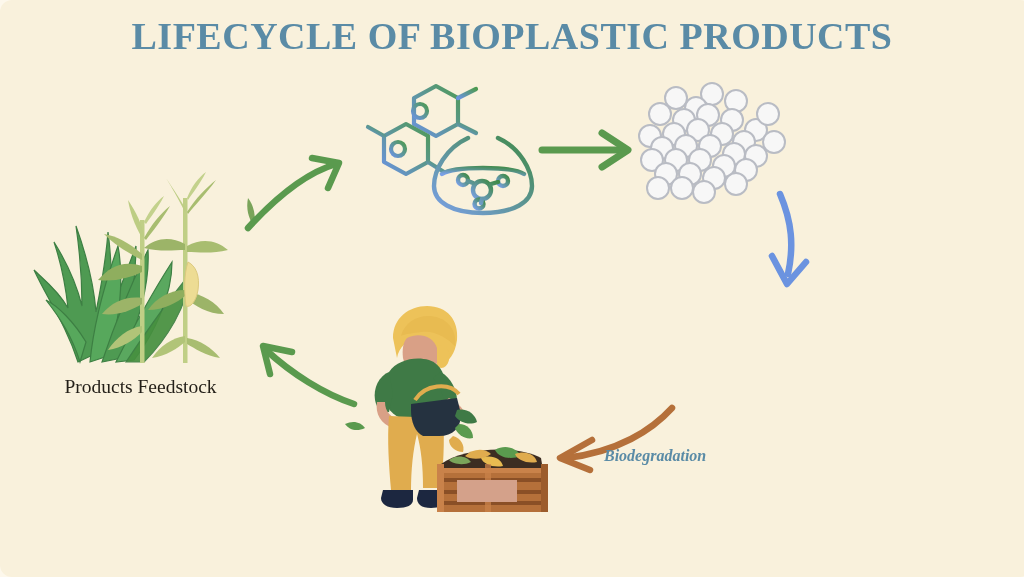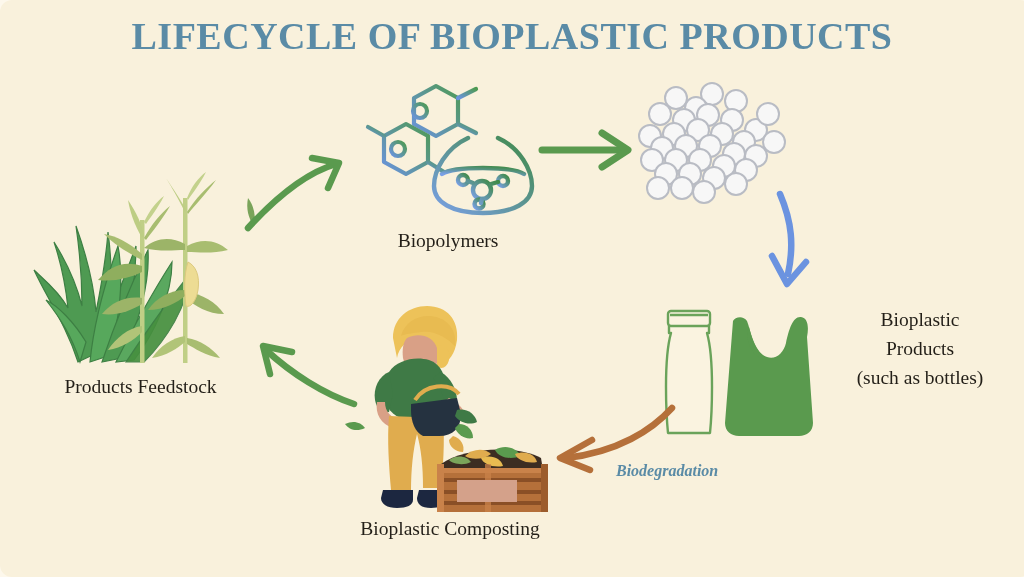--- a/index.html
+++ b/index.html
@@ -133,21 +133,20 @@
         <path d="M140 18 L140 56"></path>
         <path d="M110 56 C88 66 76 88 76 104 C76 120 94 131 125 131 C156 131 174 120 174 104 C174 88 162 66 140 56"></path>
         <path d="M84 92 C96 84 154 84 166 92"></path>
         <circle cx="124" cy="108" r="9"></circle>
         <circle cx="105" cy="98" r="5"></circle>
         <circle cx="145" cy="99" r="5"></circle>
         <circle cx="121" cy="122" r="4.5"></circle>
         <path d="M115 101 L110 99 M133 102 L140 100 M124 117 L123 121"></path>
       </g>
     </svg>
-    <div class="label" style="left:-8px;top:144px;width:196px;">Biopolymers</div>
   </div>
 
   <svg class="node" style="left:538px;top:128px;" width="100" height="46">
     <path d="M4 22 L84 22" fill="none" stroke="#5a9a4e" stroke-width="7" stroke-linecap="round"></path>
     <path d="M64 5 L90 22 L64 39" fill="none" stroke="#5a9a4e" stroke-width="7" stroke-linecap="round" stroke-linejoin="round"></path>
   </svg>
 
   <div class="node" style="left:636px;top:84px;">
     <svg width="150" height="118" viewBox="0 0 150 118">
       <g fill="#f7f7f7" stroke="#b9bcc4" stroke-width="2">
@@ -186,46 +185,26 @@
           <circle cx="138" cy="58" r="11"></circle>
       </g>
     </svg>
   </div>
 
   <svg class="node" style="left:758px;top:188px;" width="90" height="115">
     <path d="M22 6 C34 34 36 58 30 86" fill="none" stroke="#6b93e0" stroke-width="6.5" stroke-linecap="round"></path>
     <path d="M14 68 L29 96 L48 74" fill="none" stroke="#6b93e0" stroke-width="6.5" stroke-linecap="round" stroke-linejoin="round"></path>
   </svg>
 
-  <div class="node" style="left:655px;top:303px;">
-    <svg width="160" height="135" viewBox="0 0 160 135">
-
-      <g fill="#faf3e0" stroke="#6aa35a" stroke-width="2.4" stroke-linejoin="round">
-        <path d="M14 22 L54 22 L54 30 L52 30 C56 44 57 60 57 84 C57 106 56 120 55 130 L13 130 C12 120 11 106 11 84 C11 60 12 44 16 30 L14 30 Z"></path>
-        <rect x="13" y="8" width="42" height="15" rx="3"></rect>
-        <path d="M15 12 L53 12"></path>
-      </g>
-
-      <g>
-        <path d="M78 18 C80 14 88 12 92 18 C96 28 97 44 108 52 C118 59 128 52 131 40 C134 26 138 13 146 14 C153 15 154 24 152 34 L158 120 C158 128 152 133 144 133 L84 133 C76 133 70 128 70 120 Z" fill="#5a9a4e"></path>
-        <path d="M94 24 C98 40 104 52 114 57 C100 57 92 44 92 28 Z" fill="#5a9a4e"></path>
-      </g>
-    </svg>
-    <div class="label multi" style="left:155px;top:2px;width:220px;text-align:center;">
-      <div>Bioplastic</div>
-      <div>Products</div>
-      <div>(such as bottles)</div>
-    </div>
-  </div>
 
   <svg class="node" style="left:548px;top:400px;" width="140" height="72">
     <path d="M124 8 C104 30 70 52 18 58" fill="none" stroke="#b5703a" stroke-width="6.5" stroke-linecap="round"></path>
     <path d="M44 40 L12 58 L42 70" fill="none" stroke="#b5703a" stroke-width="6.5" stroke-linecap="round" stroke-linejoin="round"></path>
   </svg>
-  <div id="lbl-biodeg" style="left:604px;top:462px;margin-left:12px;">Biodegradation</div>
+  <div id="lbl-biodeg" style="left:604px;top:447px;">Biodegradation</div>
 
   <div class="node" style="left:345px;top:302px;">
     <svg width="205" height="212" viewBox="0 0 205 212">
 
       <g>
 
         <path d="M48 36 C48 16 64 4 82 4 C102 4 114 18 112 38 C110 52 104 60 96 62 C92 48 86 40 76 38 C64 36 54 44 52 56 Z" fill="#edc259"></path>
 
         <path d="M62 36 C74 30 88 34 92 46 C96 58 90 70 80 72 C68 74 60 66 58 56 C57 48 58 40 62 36 Z" fill="#d9a086"></path>
 
@@ -272,21 +251,20 @@
 
         <rect x="92" y="162" width="7" height="48" fill="#c9824a"></rect>
         <rect x="196" y="162" width="7" height="48" fill="#9c5c2c"></rect>
         <rect x="140" y="162" width="6" height="48" fill="#c9824a" opacity=".75"></rect>
 
         <rect x="112" y="178" width="60" height="22" fill="#d4a18a"></rect>
       </g>
 
       <path d="M0 122 C8 118 16 120 20 126 C12 130 4 128 0 122 Z" fill="#5a9a4e"></path>
     </svg>
-    <div class="label" style="left:-15px;top:212px;width:240px;">Bioplastic Composting</div>
   </div>
 
   <svg class="node" style="left:248px;top:328px;" width="115" height="85">
     <path d="M106 76 C76 66 44 46 18 22" fill="none" stroke="#5a9a4e" stroke-width="6.5" stroke-linecap="round"></path>
     <path d="M44 24 L15 18 L22 46" fill="none" stroke="#5a9a4e" stroke-width="6.5" stroke-linecap="round" stroke-linejoin="round"></path>
   </svg>
 
 </div>
 
 </body></html>

